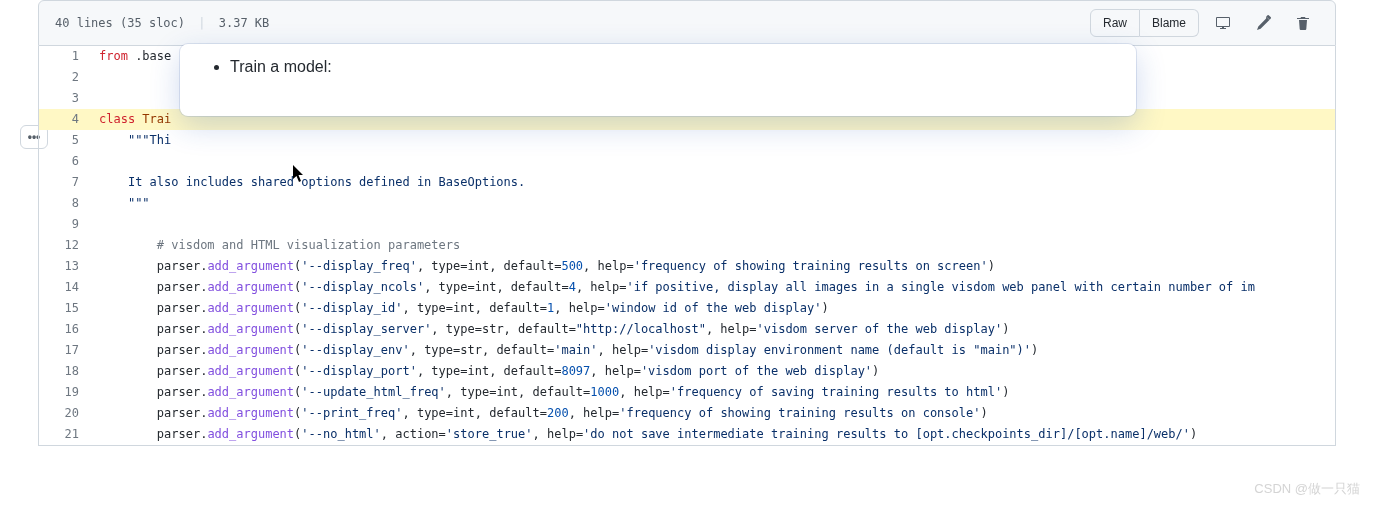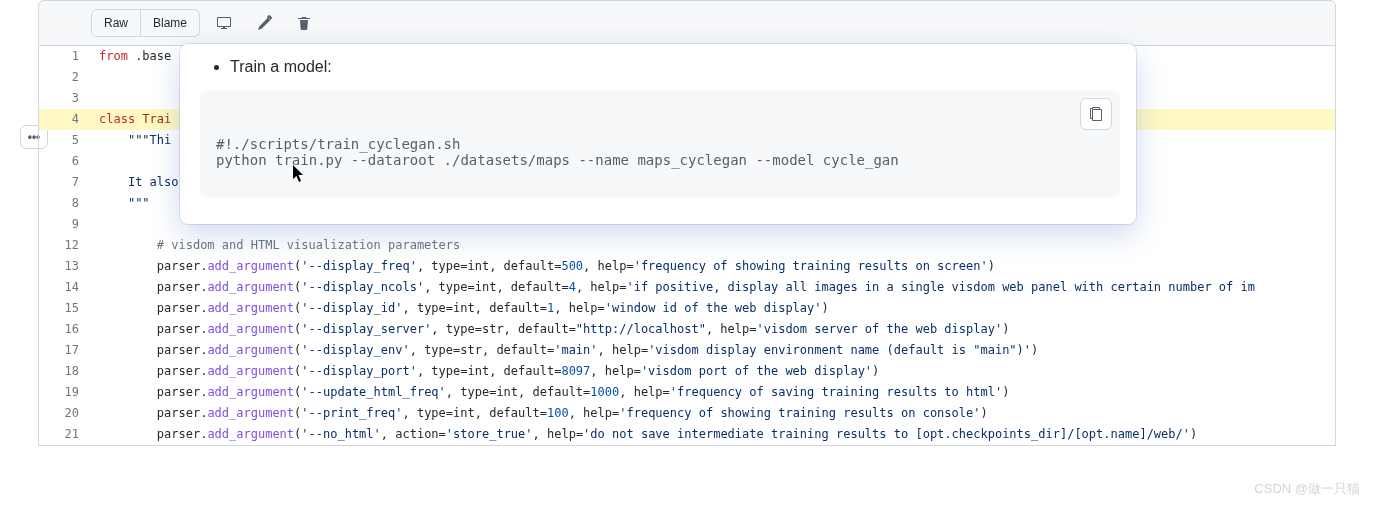--- a/index.html
+++ b/index.html
@@ -150,20 +150,25 @@
     left:293px; top:165px;
     width:12px;height:18px;
     z-index:30;
     pointer-events:none;
   }
 </style>
 </head>
 <body>
 
 <div class="file-header">
+  <div class="file-info">
+    <span>40 lines (35 sloc)</span>
+    <span class="divider">|</span>
+    <span>3.37 KB</span>
+  </div>
   <div class="actions">
     <div class="btn-group">
       <button class="btn">Raw</button>
       <button class="btn">Blame</button>
     </div>
     <button class="icon-btn">
       <svg viewBox="0 0 16 16">
           <path d="M1 3a1 1 0 011-1h12a1 1 0 011 1v8a1 1 0 01-1 1H9v1h2v1H5v-1h2v-1H2a1 1 0 01-1-1V3zm1 0v8h12V3H2z"></path>
         </svg>
     </button>
@@ -248,42 +253,33 @@
 <tr>
           <td class="ln">18</td>
           <td class="cl"><span>        </span><span>parser.</span><span class="fn">add_argument</span><span>(</span><span class="s">'--display_port'</span><span>, type=int, default=</span><span class="n">8097</span><span>, help=</span><span class="s">'visdom port of the web display'</span><span>)</span></td>
         </tr>
 <tr>
           <td class="ln">19</td>
           <td class="cl"><span>        </span><span>parser.</span><span class="fn">add_argument</span><span>(</span><span class="s">'--update_html_freq'</span><span>, type=int, default=</span><span class="n">1000</span><span>, help=</span><span class="s">'frequency of saving training results to html'</span><span>)</span></td>
         </tr>
 <tr>
           <td class="ln">20</td>
-          <td class="cl"><span>        </span><span>parser.</span><span class="fn">add_argument</span><span>(</span><span class="s">'--print_freq'</span><span>, type=int, default=</span><span class="n">100</span><span>, help=</span><span class="s">'frequency of showing training results on console'</span><span>)</span></td>
+          <td class="cl"><span>        </span><span>parser.</span><span class="fn">add_argument</span><span>(</span><span class="s">'--print_freq'</span><span>, type=int, default=</span><span class="n">200</span><span>, help=</span><span class="s">'frequency of showing training results on console'</span><span>)</span></td>
         </tr>
 <tr>
           <td class="ln">21</td>
           <td class="cl"><span>        </span><span>parser.</span><span class="fn">add_argument</span><span>(</span><span class="s">'--no_html'</span><span>, action=</span><span class="s">'store_true'</span><span>, help=</span><span class="s">'do not save intermediate training results to [opt.checkpoints_dir]/[opt.name]/web/'</span><span>)</span></td>
         </tr>
 </tbody>
     </table>
 </div>
 
 <div class="popover">
   <ul>
       <li>Train a model:</li>
     </ul>
-  <div class="snippet">
-    <button class="copy-btn">
-      <svg viewBox="0 0 16 16">
-          <path d="M4 2a1 1 0 011-1h6a1 1 0 011 1v1h1a1 1 0 011 1v10a1 1 0 01-1 1H5a1 1 0 01-1-1v-1H3a1 1 0 01-1-1V3a1 1 0 011-1h1zm1 0v1h6V2H5zM3 3v9h1V4a1 1 0 011-1h6V3H3zm2 1v10h8V4H5z"></path>
-        </svg>
-    </button>
-<span>#!./scripts/train_cyclegan.sh</span>
-<span>python train.py --dataroot ./datasets/maps --name maps_cyclegan --model cycle_gan</span>
-  </div>
 </div>
 
 <svg class="cursor" viewBox="0 0 12 18">
     <path d="M0 0 L0 14 L3.5 11 L6 17 L8 16 L5.5 10 L10 10 Z" fill="#000"></path>
   </svg>
 
 <div class="watermark">CSDN @做一只猫</div>
 
 </body></html>

